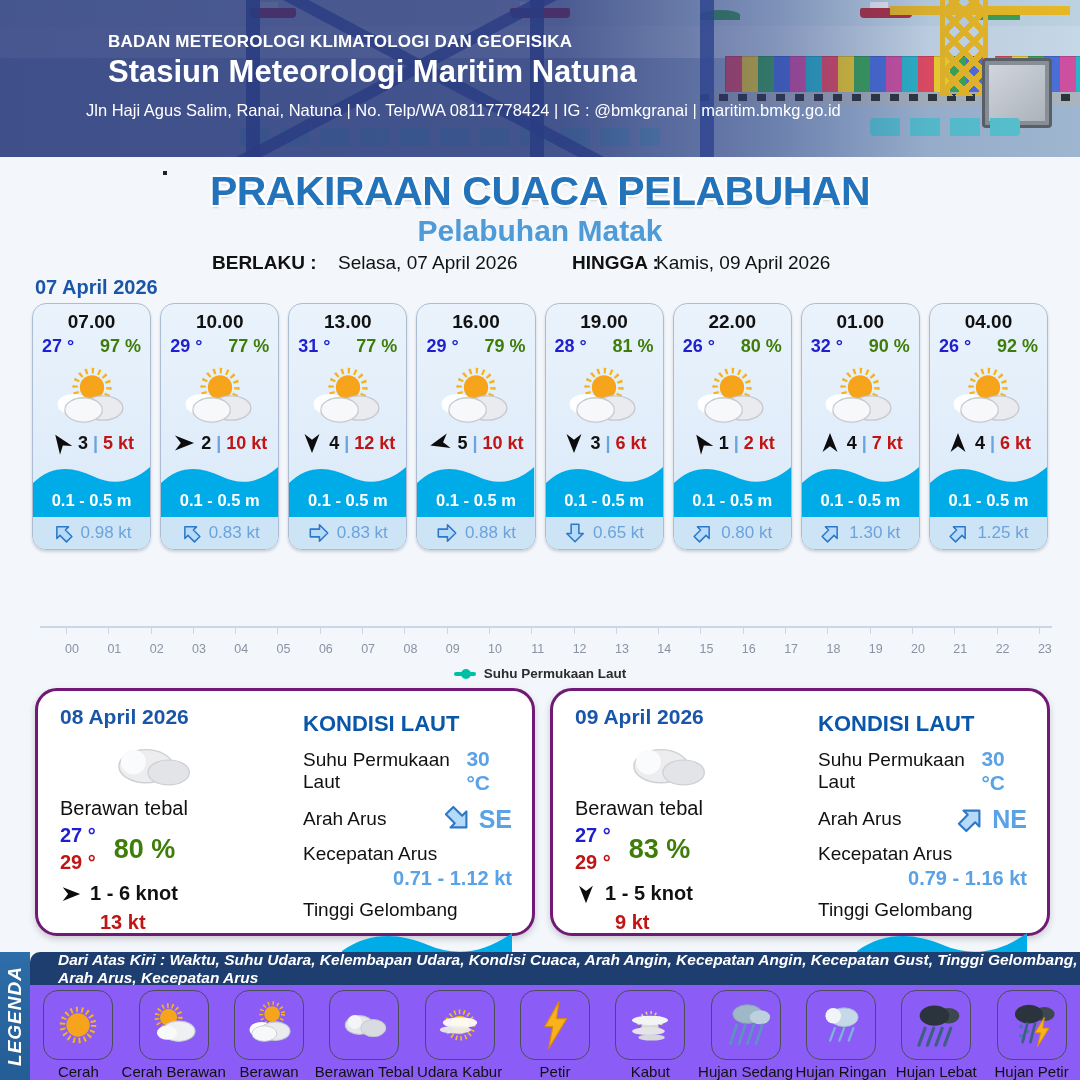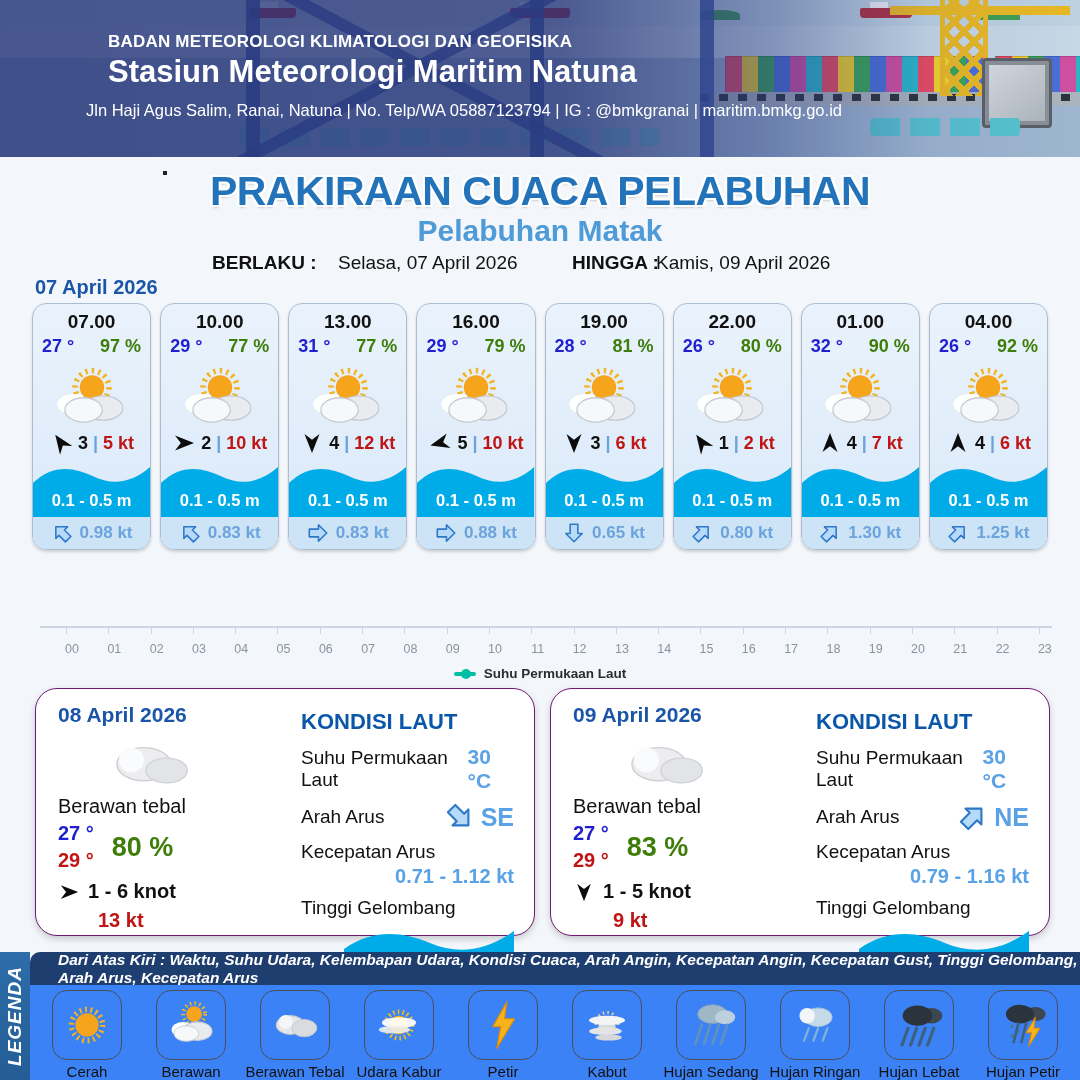--- a/index.html
+++ b/index.html
@@ -56,34 +56,34 @@
   .c-th{display:flex;justify-content:space-between;padding:3px 9px 0 9px;font-size:18px;font-weight:bold;}
   .c-temp{color:#1f1fd0;}.c-hum{color:#3f7d0a;}
   .c-icon{display:flex;justify-content:center;margin-top:2px;height:72px;}
   .c-wind{display:flex;align-items:center;justify-content:center;gap:5px;font-size:18px;font-weight:bold;height:30px;}
   .c-div{color:#6ba4dd;font-weight:bold;}
   .c-gust{color:#c01515;}
   .c-wave{position:relative;margin-top:auto;height:60px;}
   .c-wave svg{display:block;width:100%;height:60px;}
   .c-wavetxt{position:absolute;left:0;right:0;bottom:7px;text-align:center;color:#fff;font-size:16.5px;font-weight:bold;}
   .c-curr{height:34px;background:#cde3f6;display:flex;align-items:center;justify-content:center;gap:7px;
-     font-size:17px;font-weight:bold;color:#6ba4dd;}
+     font-size:17px;font-weight:normal;color:#6ba4dd;}
   .rot{display:inline-flex;line-height:0;}
   
   .timeline{position:absolute;left:40px;top:626px;width:1012px;border-top:2px solid #ccd6e4;}
   .hours{display:flex;justify-content:space-between;}
   .hour{position:relative;width:26px;text-align:right;font-size:12.5px;color:#8a93a3;padding-top:14px;margin-left:13px;}
   .hour:before{content:"";position:absolute;top:0;left:50%;width:1px;height:6px;background:#ccd6e4;}
   .sst-legend{position:absolute;left:0;top:666px;width:1080px;display:flex;align-items:center;justify-content:center;gap:8px;}
   .sst-line{position:relative;width:22px;height:4px;border-radius:2px;background:#00bfa5;}
   .sst-dot{position:absolute;left:7px;top:-3px;width:10px;height:10px;border-radius:50%;background:#00bfa5;}
   .sst-label{font-size:13.5px;font-weight:bold;color:#2c2c2c;}
   
   .panels{position:absolute;left:35px;top:688px;width:1015px;display:grid;grid-template-columns:1fr 1fr;gap:15px;}
-  .panel{height:248px;background:#fff;border:1px solid #701a75;border-radius:22px;box-shadow:0 3px 7px rgba(0,0,0,.18);
+  .panel{height:248px;background:#fff;border:3px solid #701a75;border-radius:22px;box-shadow:0 3px 7px rgba(0,0,0,.18);
      display:grid;grid-template-columns:225px 1fr;padding:14px 20px 14px 22px;box-sizing:border-box;}
   .p-date{font-size:21px;font-weight:bold;color:#1a55a8;}
   .p-cloud{margin:2px 0 0 42px;}
   .p-cond{font-size:20px;margin-top:4px;}
   .p-th{display:flex;align-items:center;gap:18px;margin-top:2px;}
   .p-temps{display:flex;flex-direction:column;font-size:20px;font-weight:bold;line-height:27px;}
   .p-tmin{color:#1f1fd0;}.p-tmax{color:#c01515;}
   .p-hum{font-size:27px;font-weight:bold;color:#3f7d0a;}
   .p-wind{display:flex;align-items:center;gap:8px;font-size:20px;font-weight:bold;margin-top:6px;}
   .p-gust{font-size:20px;font-weight:bold;color:#c01515;margin:6px 0 0 40px;}
@@ -98,21 +98,21 @@
   .sea-wave svg{display:block;width:170px;height:64px;}
   .sea-wavetxt{position:absolute;left:0;right:0;bottom:8px;text-align:center;color:#fff;font-size:18px;font-weight:bold;}
   
   .legend-bar{position:absolute;left:0;top:952px;width:1080px;height:128px;}
   .legend-side{position:absolute;left:0;top:0;bottom:0;width:30px;background:linear-gradient(#2d6da9,#245d95);
      display:flex;align-items:center;justify-content:center;}
   .legend-side span{transform:rotate(-90deg);white-space:nowrap;color:#fff;font-weight:bold;font-style:italic;font-size:19px;letter-spacing:1px;}
   .legend-head{position:absolute;left:30px;right:0;top:0;height:33px;background:#1e3e70;border-top-left-radius:10px;
      display:flex;align-items:center;padding-left:28px;box-sizing:border-box;}
   .legend-head span{color:#fff;font-style:italic;font-weight:bold;font-size:15.5px;}
-  .legend-body{position:absolute;left:30px;right:0;top:33px;bottom:0;background:#3b82f6;
+  .legend-body{position:absolute;left:30px;right:0;top:33px;bottom:0;background:#8b5cf6;
      display:flex;justify-content:space-evenly;align-items:flex-end;padding-top:4px;}
   .litem{display:flex;flex-direction:column;align-items:center;width:94px;}
   .lbox{width:68px;height:68px;border:1.6px solid #4a4f55;border-radius:15px;display:flex;align-items:center;justify-content:center;}
   .llabel{font-size:15px;margin-top:3px;white-space:nowrap;}
 </style>
 </head>
 <body>
 
 <svg width="0" height="0" style="position:absolute">
   <defs>
@@ -159,21 +159,21 @@
     <div class="chairs" style="left:240px;top:128px;width:420px;opacity:.55"></div>
     <div class="mullion" style="left:246px"></div>
     <div class="mullion" style="left:530px"></div>
     <div class="mullion" style="left:700px"></div>
     <div class="beam" style="left:160px;top:60px;transform:rotate(28deg)"></div>
     <div class="beam" style="left:160px;top:60px;transform:rotate(-28deg)"></div>
     <div class="hdr-overlay"></div>
 
     <div class="hdr-org">BADAN METEOROLOGI KLIMATOLOGI DAN GEOFISIKA</div>
     <div class="hdr-station">Stasiun Meteorologi Maritim Natuna</div>
-    <div class="hdr-addr">Jln Haji Agus Salim, Ranai, Natuna  | No. Telp/WA 05887123794 | IG : @bmkgranai | maritim.bmkg.go.id</div>
+    <div class="hdr-addr">Jln Haji Agus Salim, Ranai, Natuna  | No. Telp/WA 08117778424 | IG : @bmkgranai | maritim.bmkg.go.id</div>
   </div>
 
   <div class="stray-dot"></div>
   <div class="title-main">PRAKIRAAN CUACA PELABUHAN</div>
   <div class="title-sub">Pelabuhan Matak</div>
   <div class="valid-row">
     <b class="vfrom-l">BERLAKU :</b>
     <span class="vfrom-v">Selasa, 07 April 2026</span>
     <b class="vto-l">HINGGA :</b>
     <span class="vto-v">Kamis, 09 April 2026</span>
@@ -643,20 +643,31 @@
       <div class="litem">
         <div class="lbox">
           <svg width="56" height="56" viewBox="0 0 72 72">
               <circle cx="36" cy="36" r="15" fill="#f6a41c"></circle>
               <circle cx="36" cy="36" r="20" fill="none" stroke="#f3b41f" stroke-width="7" stroke-dasharray="2.5 4.5"></circle>
             </svg>
         </div>
         <div class="llabel">Cerah</div>
       </div>
 
+      <div class="litem">
+        <div class="lbox">
+          <svg width="56" height="56" viewBox="0 0 72 72">
+              <circle cx="29" cy="26" r="11" fill="#f6a41c"></circle>
+              <circle cx="29" cy="26" r="15" fill="none" stroke="#f3b41f" stroke-width="6" stroke-dasharray="2.2 4"></circle>
+              <ellipse cx="42" cy="44" rx="21" ry="13" fill="#eef0f2" stroke="#c8ccd2" stroke-width="1.4"></ellipse>
+              <ellipse cx="27" cy="46" rx="13" ry="9" fill="#f8f9fa"></ellipse>
+            </svg>
+        </div>
+        <div class="llabel">Cerah Berawan</div>
+      </div>
 
       <div class="litem">
         <div class="lbox">
           <svg width="56" height="56" viewBox="0 0 72 72">
               <circle cx="40" cy="22" r="10" fill="#f6a41c"></circle>
               <circle cx="40" cy="22" r="14" fill="none" stroke="#f3b41f" stroke-width="5" stroke-dasharray="2 4"></circle>
               <ellipse cx="26" cy="42" rx="15" ry="10" fill="#ffffff"></ellipse>
               <ellipse cx="44" cy="44" rx="19" ry="12" fill="#e9ebee" stroke="#c8ccd2" stroke-width="1.4"></ellipse>
               <ellipse cx="30" cy="47" rx="16" ry="10" fill="#f7f8fa" stroke="#c8ccd2" stroke-width="1.2"></ellipse>
             </svg>

